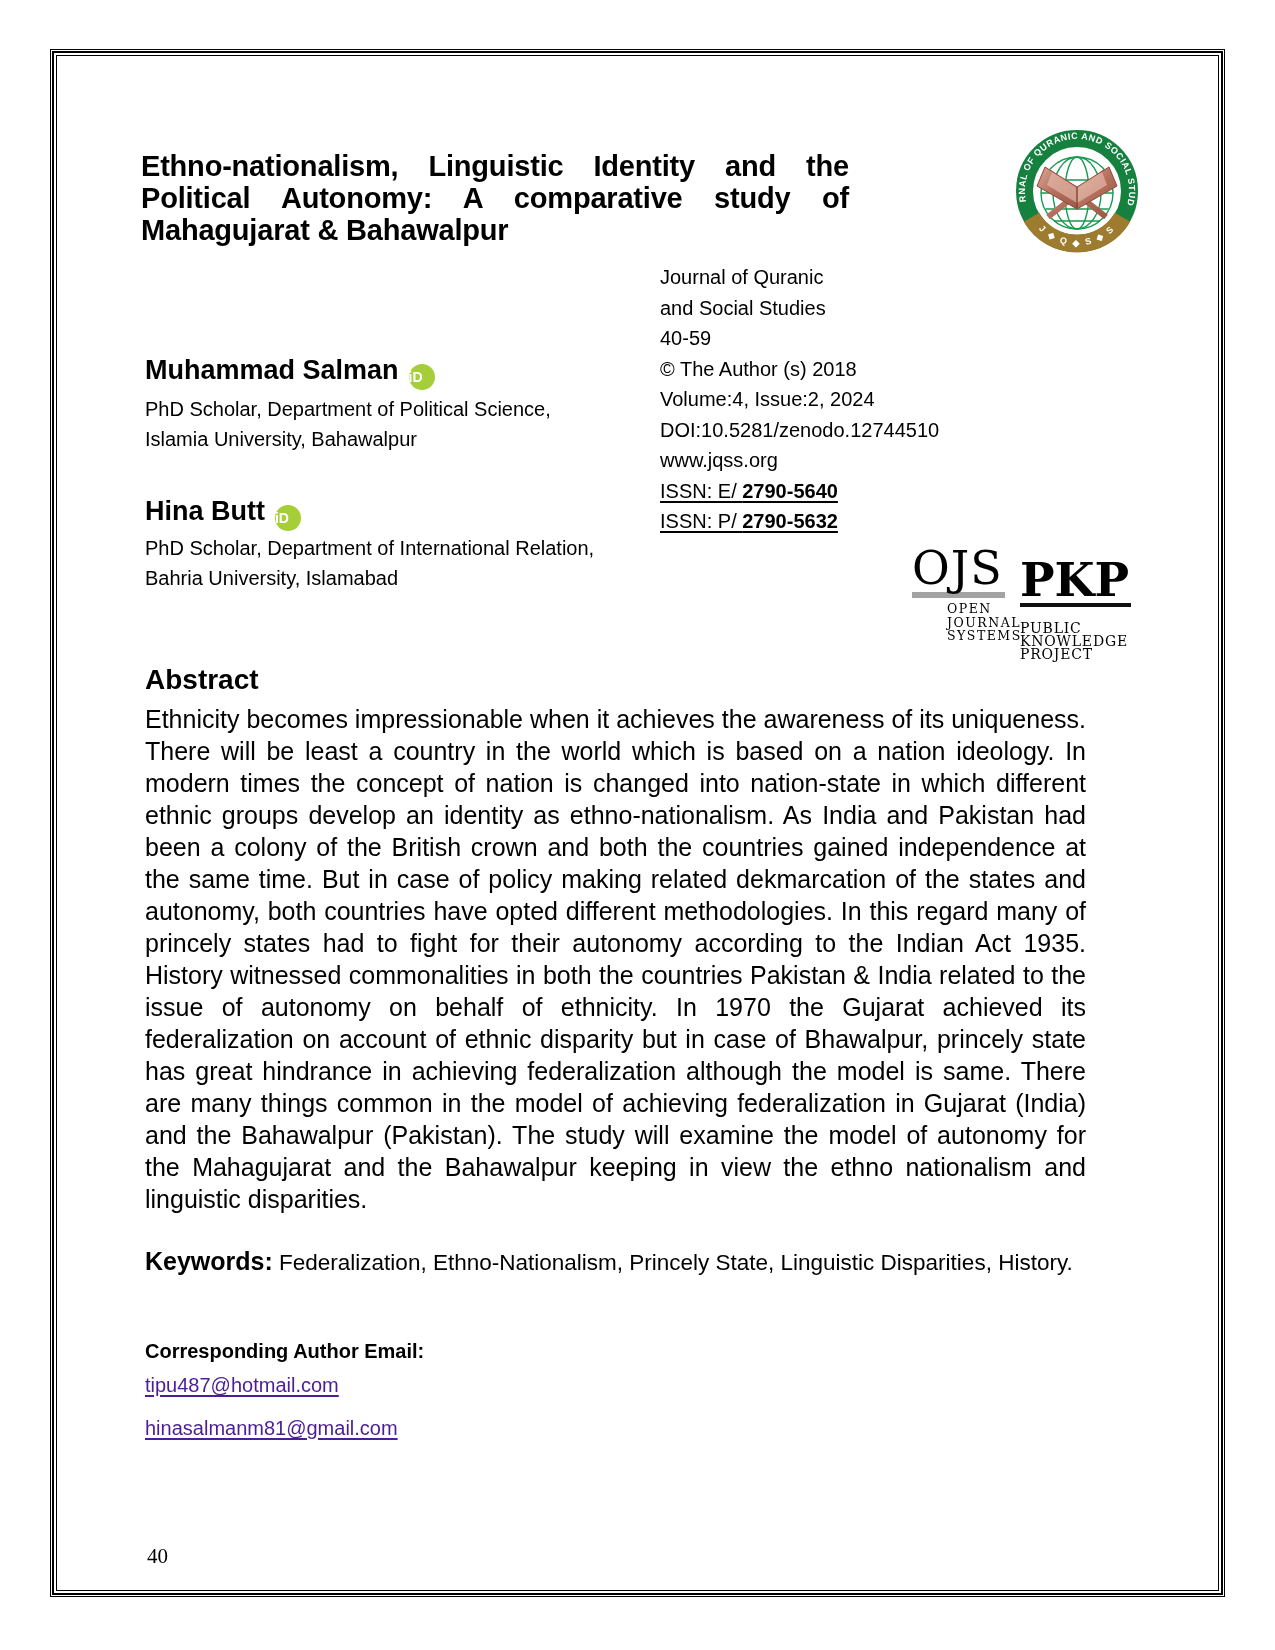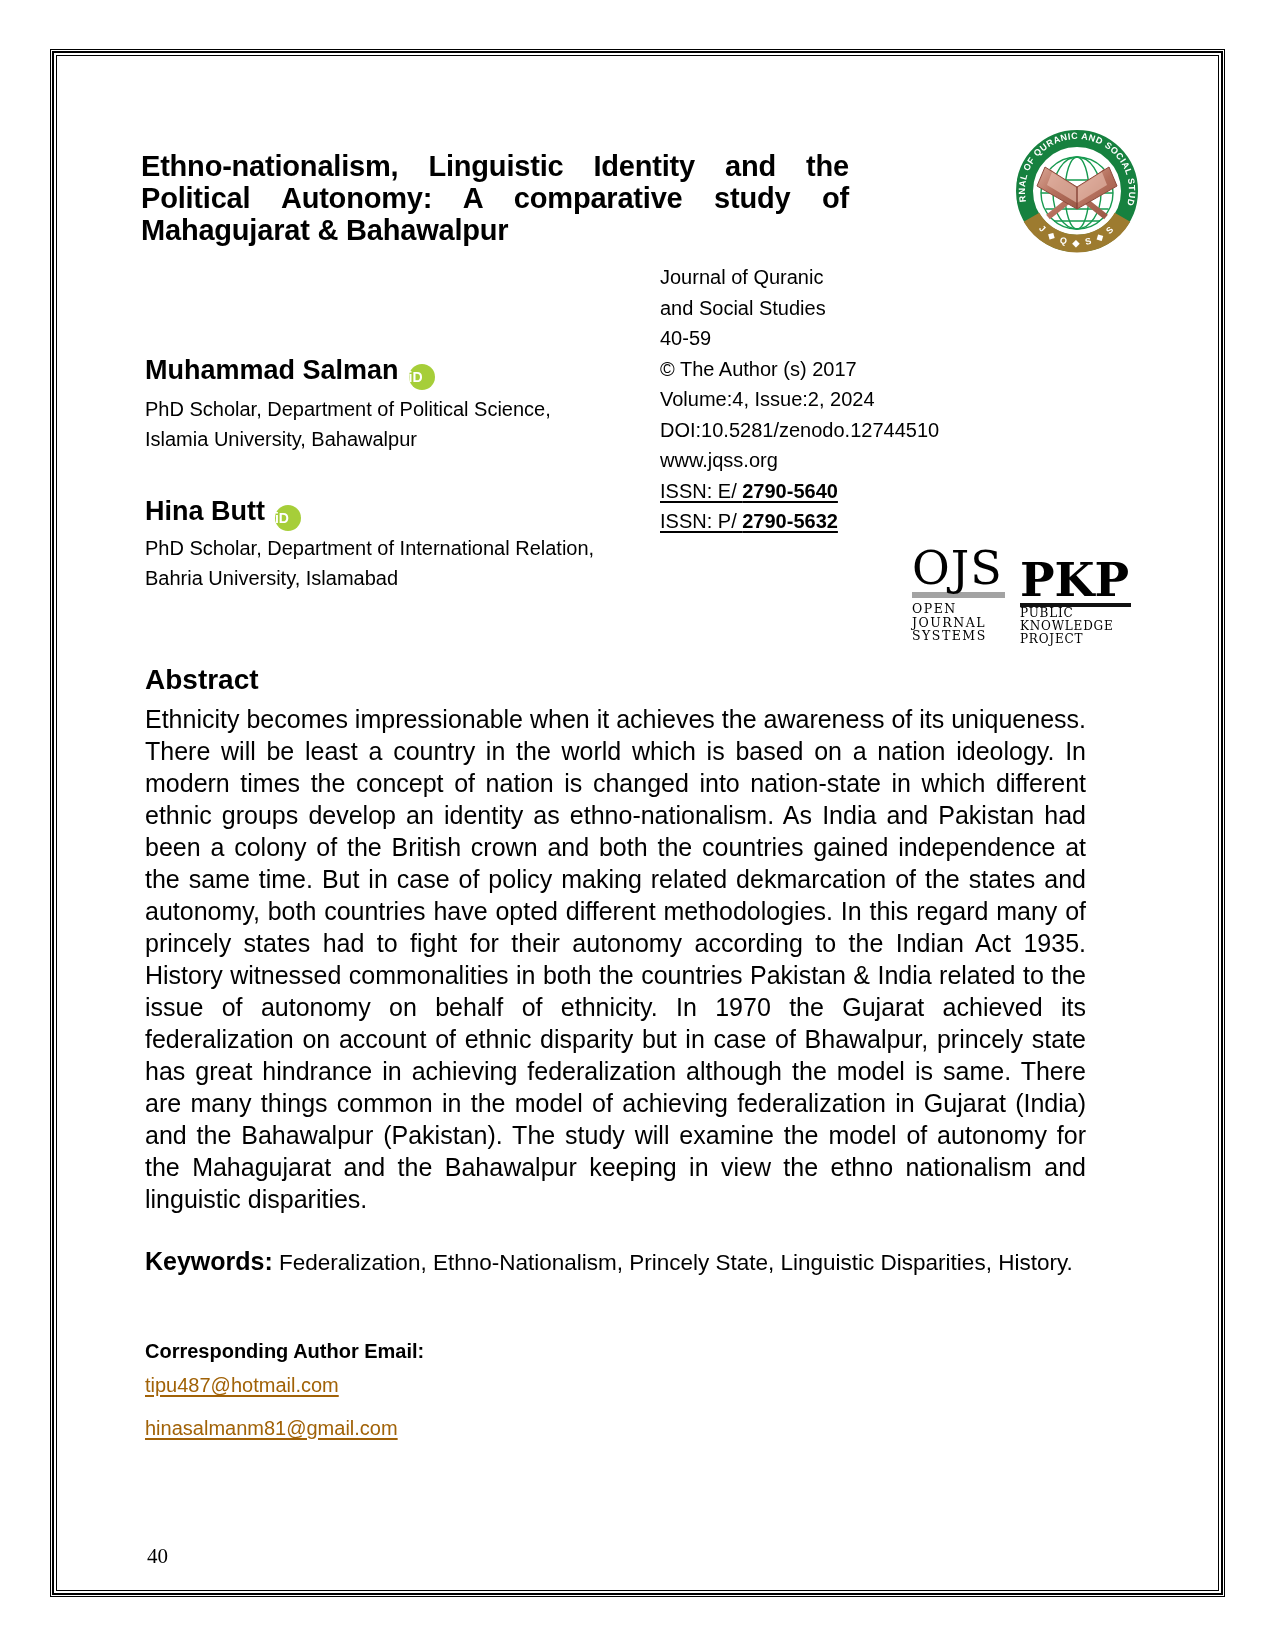--- a/index.html
+++ b/index.html
@@ -29,36 +29,36 @@
   .author-name { position:absolute; left:145px; font-size:27px; font-weight:bold; white-space:nowrap; }
   .aff { position:absolute; left:145px; font-size:20px; line-height:30px; }
   .orcid { display:inline-block; vertical-align:-3px; width:26px; height:26px; border-radius:50%;
            background:#a6ce39; color:#fff; font-size:14px; font-weight:bold; text-align:left;
            line-height:26px; margin-left:10px; letter-spacing:0; }
 
   
   .ojs { position:absolute; left:912px; top:546px; font-family:"DejaVu Serif", serif; }
   .ojs .big { font-size:46px; line-height:44px; letter-spacing:1px; border-bottom:6px solid #a3a3a3;
               display:inline-block; padding:0 2px 2px 0; }
-  .ojs .small { margin-top:4px; font-size:12.5px; line-height:13.5px; letter-spacing:1.5px; }
+  .ojs .small { margin-top:4px; font-size:12.5px; line-height:13.5px; letter-spacing:1.5px;margin-left:35px; }
   .pkp { position:absolute; left:1020px; top:546px; font-family:"DejaVu Serif", serif; }
   .pkp .big { font-size:46px; line-height:44px; font-weight:bold; letter-spacing:0;
               border-bottom:4px solid #111; display:inline-block; padding:0 2px 1px 0;margin-top:12px; }
-  .pkp .small { margin-top:0; font-size:12px; line-height:13px; letter-spacing:0.8px; }
+  .pkp .small { margin-top:15px; font-size:14px; line-height:13px; letter-spacing:0.8px; }
 
   .abs-head { position:absolute; left:145px; top:664px; font-size:28px; font-weight:bold; }
   .abs-text { position:absolute; left:145px; top:703px; width:941px;
               font-size:25px; line-height:32px; text-align:justify; }
 
   .keywords { position:absolute; left:145px; top:1241px; width:941px;
               font-size:22.5px; line-height:40px; text-align:justify; }
   .keywords .kw-label { font-size:25px; font-weight:bold; }
 
   .corr-label { position:absolute; left:145px; top:1340px; font-size:20px; font-weight:bold; }
-  .email { position:absolute; left:145px; font-size:20px; color:#a16207;
+  .email { position:absolute; left:145px; font-size:20px; color:#4c1d95;
            text-decoration:underline; text-underline-offset:3px; cursor:pointer; }
 
   .pagenum { position:absolute; left:147px; top:1544px; font-family:"Liberation Serif", serif;
              font-size:21px; }
 </style>
 </head>
 <body>
 
 <div class="page">
   <div class="frame">
@@ -108,21 +108,21 @@
     </text>
     <text font-family="Liberation Sans, sans-serif" font-size="9" font-weight="bold" fill="#ffffff" letter-spacing="2">
       <textPath href="#arcBottom" startOffset="50%" text-anchor="middle">J ◆ Q ◆ S ◆ S</textPath>
     </text>
   </svg>
 
   <div class="jinfo">
     <div>Journal of Quranic</div>
     <div>and Social Studies</div>
     <div>40-59</div>
-    <div>© The Author (s) 2017</div>
+    <div>© The Author (s) 2018</div>
     <div>Volume:4, Issue:2, 2024</div>
     <div>DOI:10.5281/zenodo.12744510</div>
     <div>www.jqss.org</div>
     <div><span class="issn-line"><span>ISSN: E/ </span><b>2790-5640</b></span></div>
     <div><span class="issn-line"><span>ISSN: P/ </span><b>2790-5632</b></span></div>
   </div>
 
   <div class="ojs">
     <div class="big">OJS</div>
     <div class="small">

